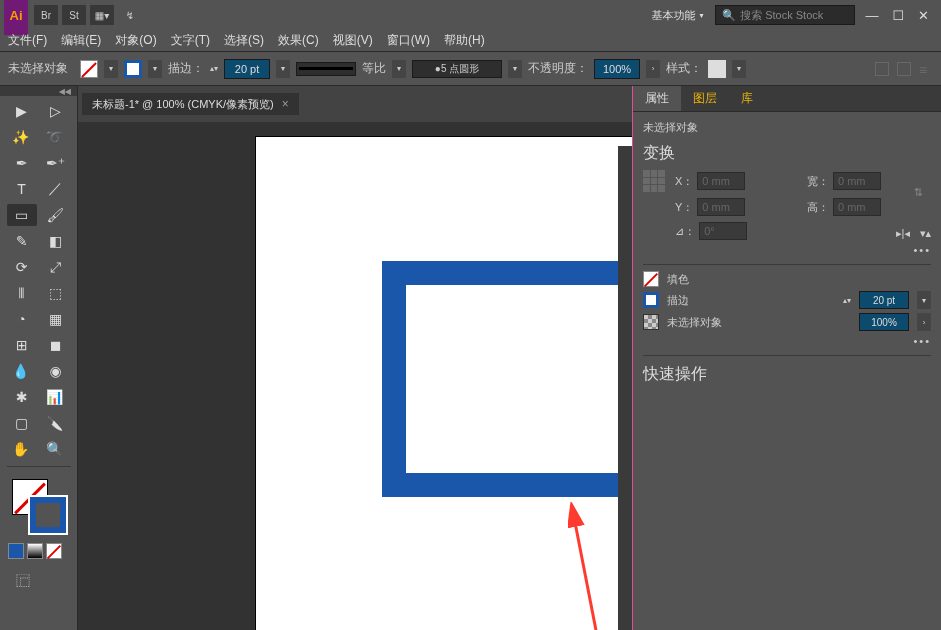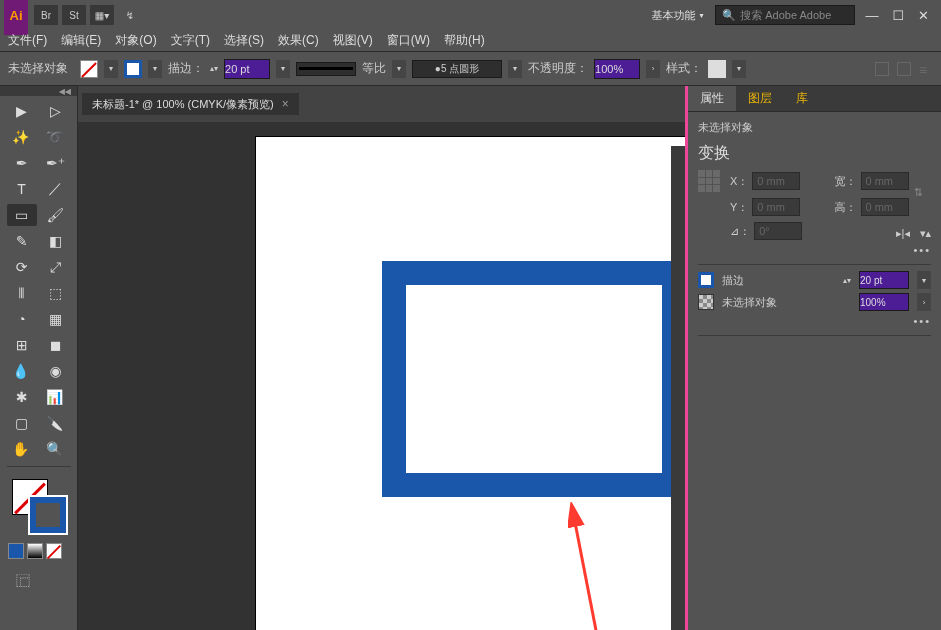--- a/index.html
+++ b/index.html
@@ -20,21 +20,21 @@
 .menubar span { color: #ddd; font-size: 12px; }
 
 
 .optbar { height: 34px; background: #535353; display: flex; align-items: center; padding: 0 8px; gap: 6px; border-bottom: 1px solid #2a2a2a; }
 .nosel { color: #ccc; font-size: 12px; margin-right: 6px; }
 .swatch-none { width: 18px; height: 18px; background: #fff; position: relative; border: 1px solid #888; }
 .swatch-none::after { content: ""; position: absolute; left: -2px; right: -2px; top: 50%; border-top: 2px solid #d00; transform: rotate(-45deg); }
 .swatch-stroke { width: 18px; height: 18px; border: 3px solid #1a56aa; background: #fff; }
 .dd { width: 14px; height: 18px; display: flex; align-items: center; justify-content: center; color: #ccc; font-size: 8px; background: #454545; }
 .lbl { color: #ccc; font-size: 12px; }
-.numfield { width: 46px; height: 20px; background: #4c1d95; border: 1px solid #1a1a1a; color: #ddd; line-height: 18px; font-size: 11px; }
+.numfield { width: 46px; height: 20px; background: #0c4a6e; border: 1px solid #1a1a1a; color: #ddd; text-align: center; line-height: 18px; font-size: 11px; }
 .stroke-preview { width: 60px; height: 14px; background: #2e2e2e; border: 1px solid #1a1a1a; display: flex; align-items: center; }
 .stroke-preview .line { height: 3px; background: #000; width: 100%; margin: 0 2px; }
 .brush-preview { width: 90px; height: 18px; background: #2e2e2e; border: 1px solid #1a1a1a; color: #ccc; display: flex; align-items: center; justify-content: center; font-size: 10px; }
 .optbar .spacer { flex: 1; }
 .align-icons { display: flex; gap: 8px; color: #686868; font-size: 14px; }
 .align-icons span { border: 1px solid #686868; width: 14px; height: 14px; }
 
 
 .main { display: flex; height: calc(100% - 86px); }
 .tools-col { width: 78px; background: #535353; border-right: 1px solid #2a2a2a; display: flex; flex-direction: column; }
@@ -54,21 +54,21 @@
 .doc-area { flex: 1; background: #323232; display: flex; flex-direction: column; }
 .doc-tabs { height: 36px; background: #434343; display: flex; align-items: center; padding-left: 4px; }
 .doc-tab { height: 22px; background: #323232; padding: 0 10px; display: flex; align-items: center; gap: 8px; color: #ddd; font-size: 11px; }
 .doc-tab .x { color: #999; font-size: 12px; }
 .canvas-wrap { flex: 1; position: relative; overflow: hidden; background: #323232; }
 .artboard { position: absolute; left: 178px; top: 15px; width: 497px; height: 500px; background: #fff; box-shadow: 0 0 0 1px #000; }
 .blue-rect { position: absolute; left: 126px; top: 124px; width: 304px; height: 236px; border: 24px solid #1a56aa; }
 .arrow { position: absolute; left: 490px; top: 380px; }
 .scrollbar-v { position: absolute; right: 0; top: 24px; bottom: 0; width: 14px; background: #3a3a3a; }
 
-.panels { width: 256px; background: #3a3a3a; border-left: 3px solid #ec4899; display: flex; flex-direction: column; }
+.panels { width: 309px; background: #3a3a3a; border-left: 1px solid #ec4899; display: flex; flex-direction: column; }
 .panel-tabs { height: 26px; display: flex; align-items: flex-end; border-bottom: 1px solid #2a2a2a; padding-top: 4px; }
 .panel-tab { padding: 4px 12px; color: #eab308; font-size: 12px; }
 .panel-tab.active { background: #535353; color: #ddd; }
 .panel-body { flex: 1; background: #535353; padding: 8px 10px; color: #ccc; font-size: 11px; overflow: hidden; }
 .section-title { color: #ddd; margin: 8px 0 6px 0; font-size: 16px; }
 .divider { border-top: 1px solid #3a3a3a; margin: 6px 0; }
 .transform-grid { display: grid; grid-template-columns: 24px 1fr 1fr; gap: 6px 8px; align-items: center; }
 .anchor { width: 22px; height: 22px; display: grid; grid-template-columns: repeat(3,1fr); grid-template-rows: repeat(3,1fr); gap: 1px; }
 .anchor i { background: #6a6a6a; }
 .dimfield { display: flex; align-items: center; gap: 4px; }
@@ -87,21 +87,21 @@
   <div class="app-icon">Ai</div>
   <div class="tb-btn">Br</div>
   <div class="tb-btn">St</div>
   <div class="tb-btn">▦▾</div>
   <div class="tb-btn" style="background:transparent">↯</div>
   <div class="tb-mid"></div>
   <div class="workspace">
       <span>基本功能</span>
       <span style="margin-left:4px;font-size:8px">▾</span>
     </div>
-  <div class="search">🔍 <span style="margin-left:4px">搜索 Adobe Adobe</span></div>
+  <div class="search">🔍 <span style="margin-left:4px">搜索 Stock Stock</span></div>
   <div class="winbtns">
     <span>—</span>
     <span>☐</span>
     <span>✕</span>
   </div>
 </div>
 
 <div class="menubar">
   <span>文件(F)</span>
   <span>编辑(E)</span>
@@ -263,29 +263,34 @@
           </div>
         <div class="flip-icons">
             <span>▸|◂</span>
             <span>▾▴</span>
           </div>
       </div>
       <div style="position:absolute;right:18px;margin-top:-54px;color:#888">⇅</div>
       <div class="more">•••</div>
       <div class="divider"></div>
       <div class="row">
+          <div class="swatch-none"></div>
+          <span>填色</span>
+        </div>
+      <div class="row">
           <div class="swatch-stroke"></div>
           <span>描边</span>
         <span style="color:#ccc;font-size:8px;margin-left:auto">▴▾</span>
         <div class="numfield">20 pt</div>
           <div class="dd">▾</div>
       </div>
       <div class="row">
           <div class="opacity-swatch"></div>
           <span>未选择对象</span>
         <div class="numfield" style="margin-left:auto">100%</div>
           <div class="dd">›</div>
       </div>
       <div class="more">•••</div>
       <div class="divider"></div>
+      <div class="section-title">快速操作</div>
     </div>
   </div>
 </div>
 
 </body></html>

